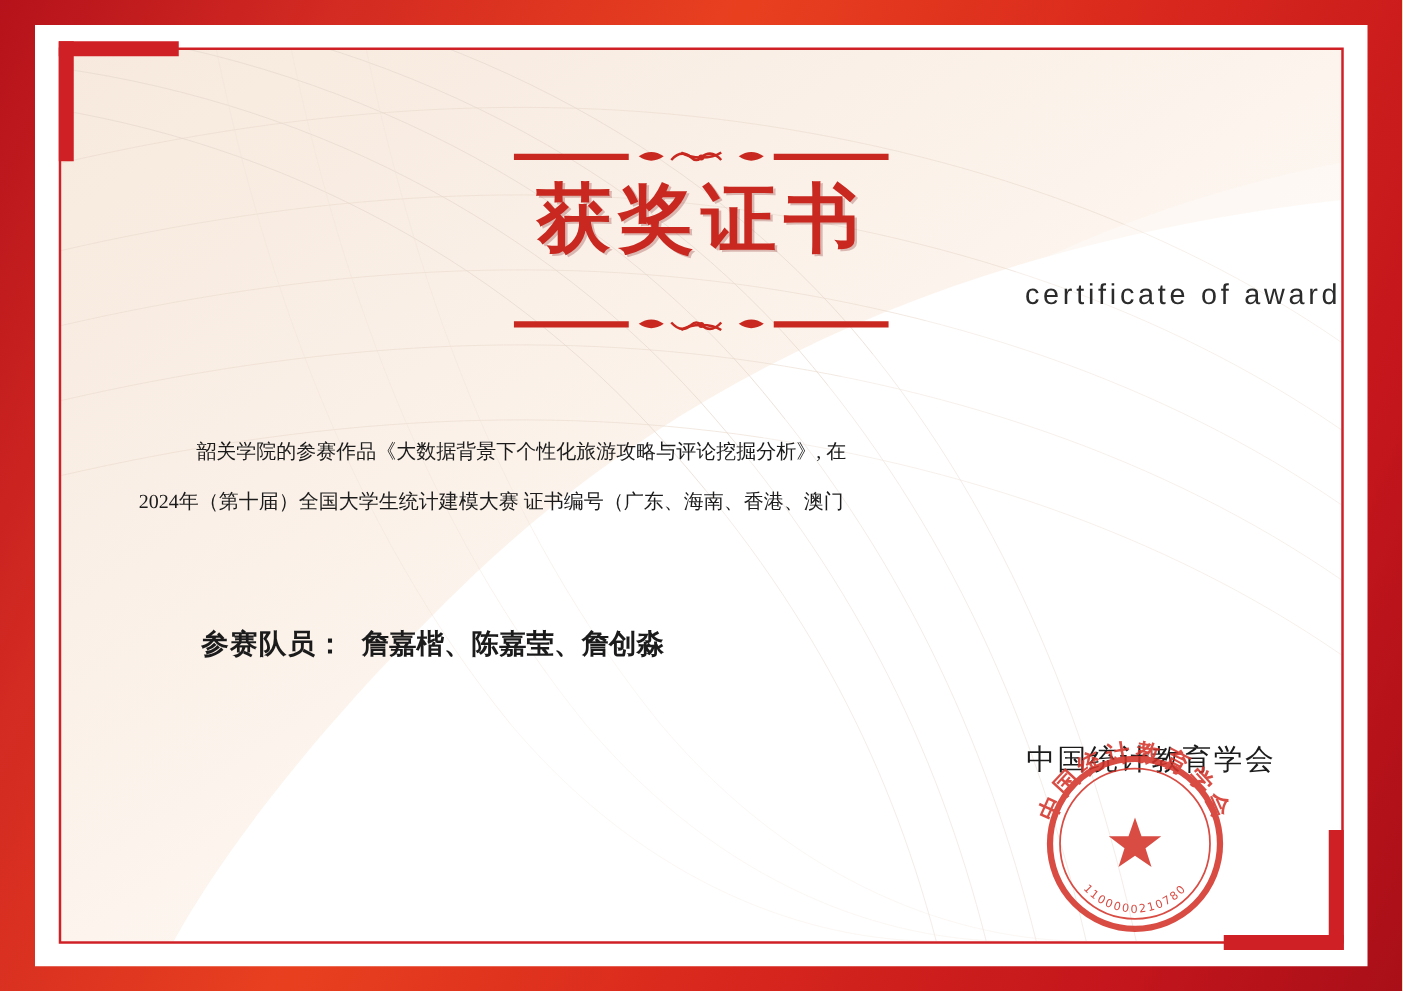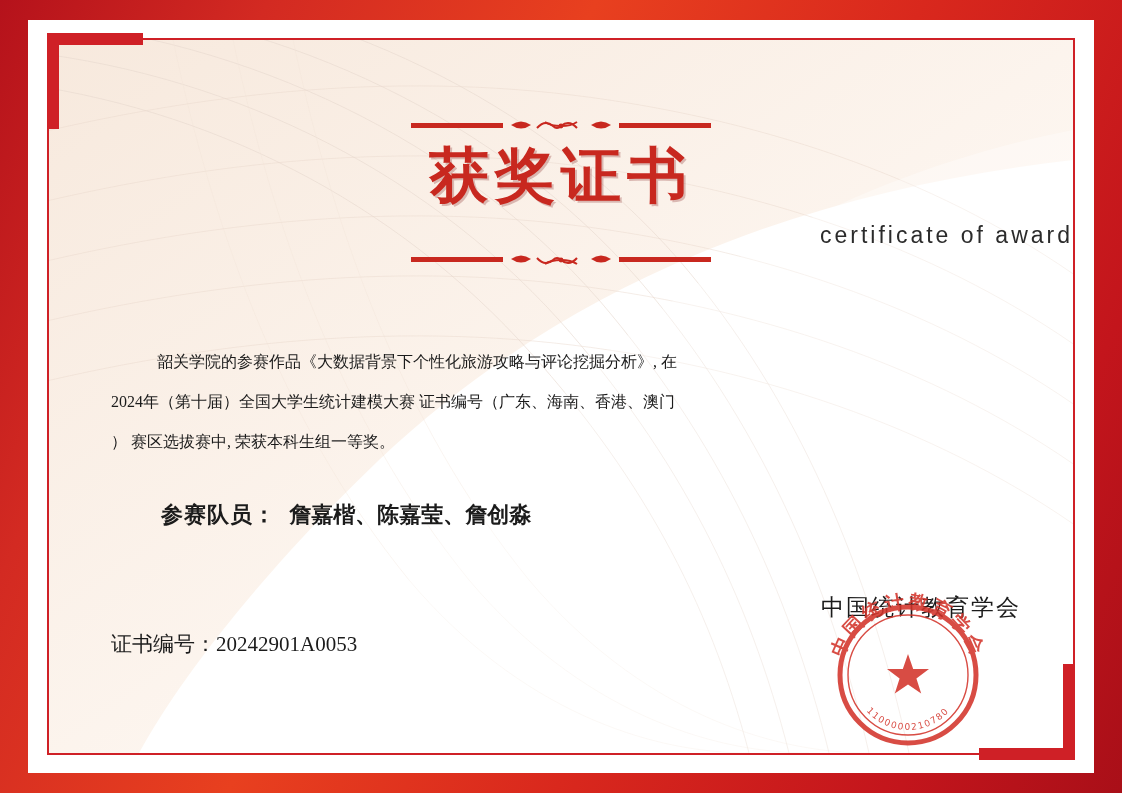--- a/index.html
+++ b/index.html
@@ -255,33 +255,29 @@
           <path d="M126,6 q8,9 16,2 q4,-4 8,0 q8,7 16,-2"></path>
           <path d="M134,12 q6,-4 16,-4 q10,0 16,4"></path>
         </g>
         <circle cx="150" cy="8" r="2.4" fill="#c8281f"></circle>
       </svg>
     </div>
 
     <div class="body-text">
       <span class="indent"></span><span>韶关学院的参赛作品《大数据背景下个性化旅游攻略与评论挖掘分析》, 在</span><br>
       <span>2024年（第十届）全国大学生统计建模大赛 证书编号（广东、海南、香港、澳门</span><br>
-      <span>） 赛区选拔赛中, 荣获本科生组一等奖。</span>
     </div>
 
     <div class="members">
       <div class="row">
         <span class="label">参赛队员：</span>
         <span>詹嘉楷、陈嘉莹、詹创淼</span>
       </div>
     </div>
 
-    <div class="cert-no">
-      <span>证书编号：</span><span>20242901A0053</span>
-    </div>
 
     <div class="issuer">
       <div class="org">中国统计教育学会</div>
     </div>
 
     <div class="seal">
       <svg width="190" height="190" viewBox="0 0 190 190" xmlns="http://www.w3.org/2000/svg">
         <defs>
           <path id="sealTopArc" d="M 28,95 A 67,67 0 0 1 162,95"></path>
           <path id="sealBottomArc" d="M 40,95 A 55,55 0 0 0 150,95"></path>

